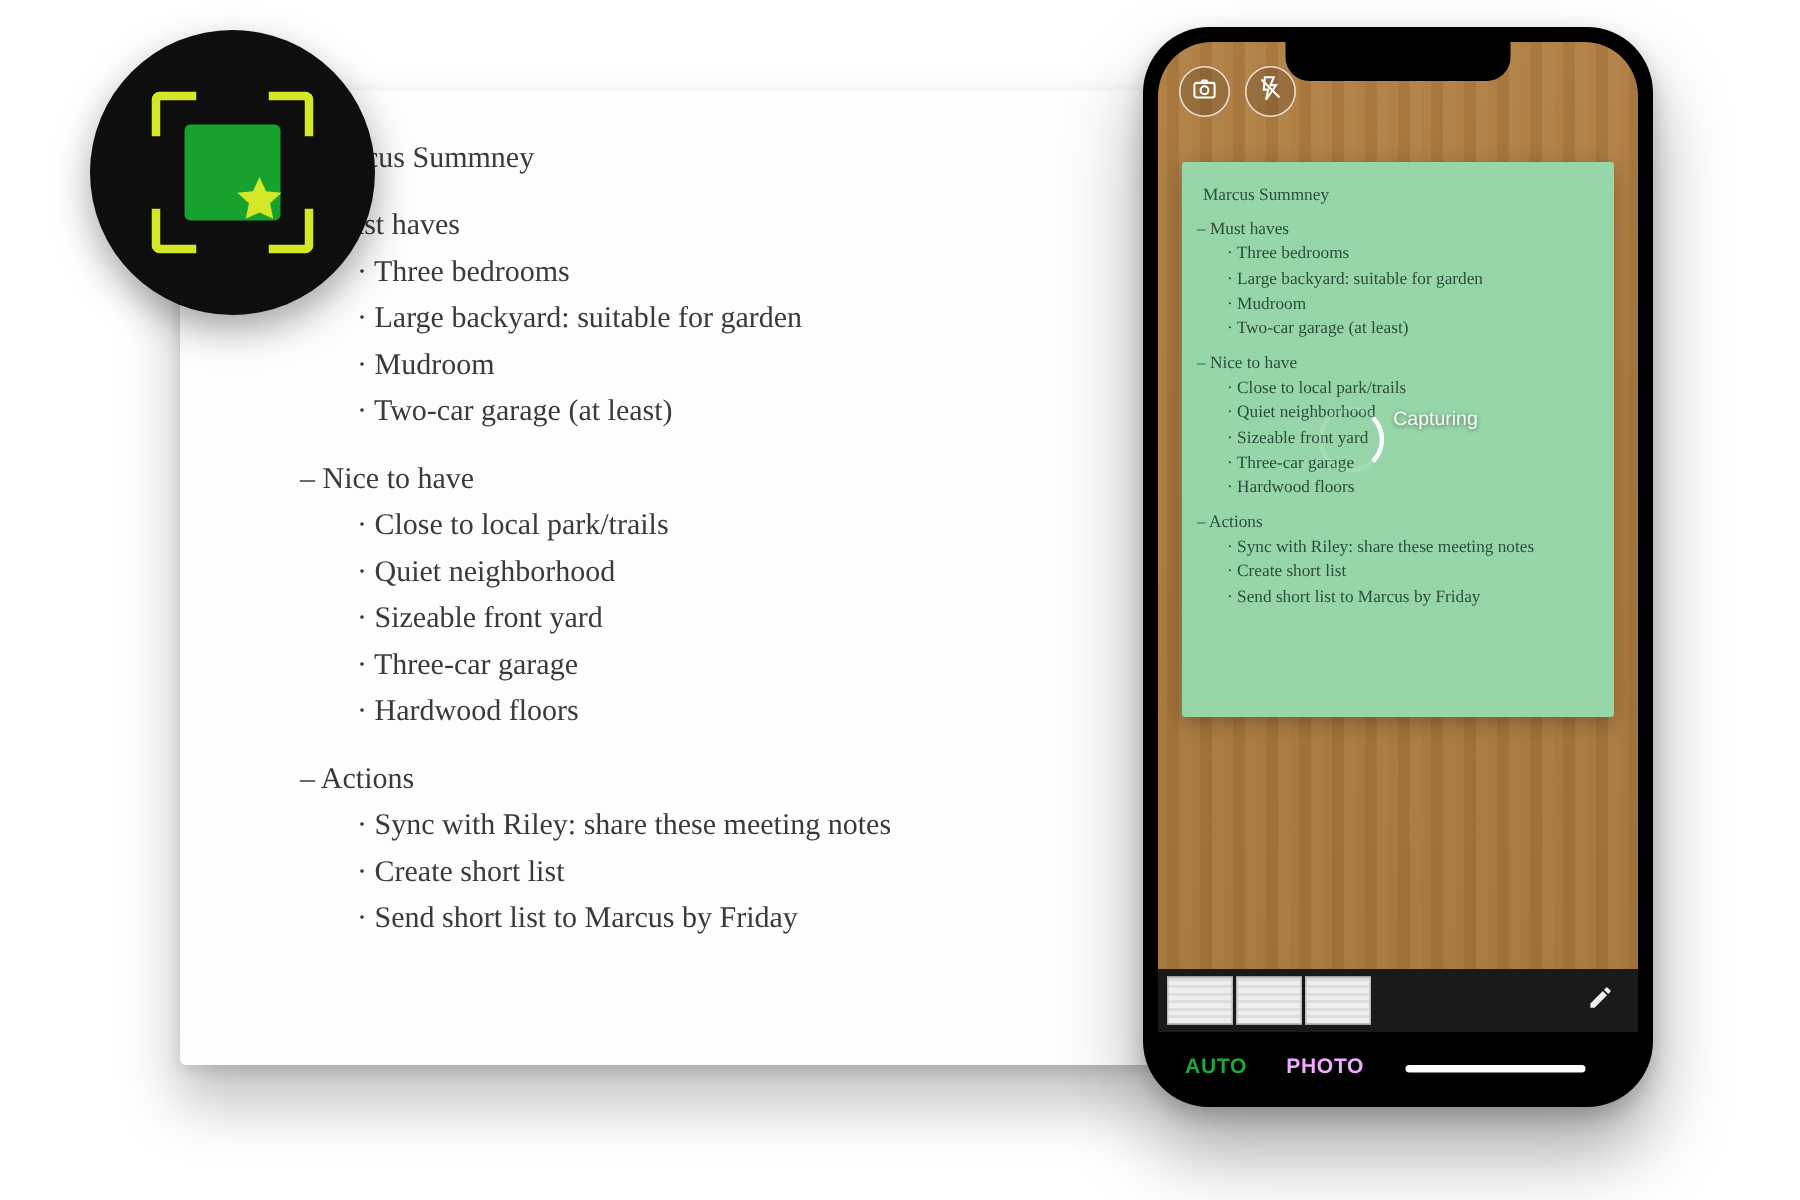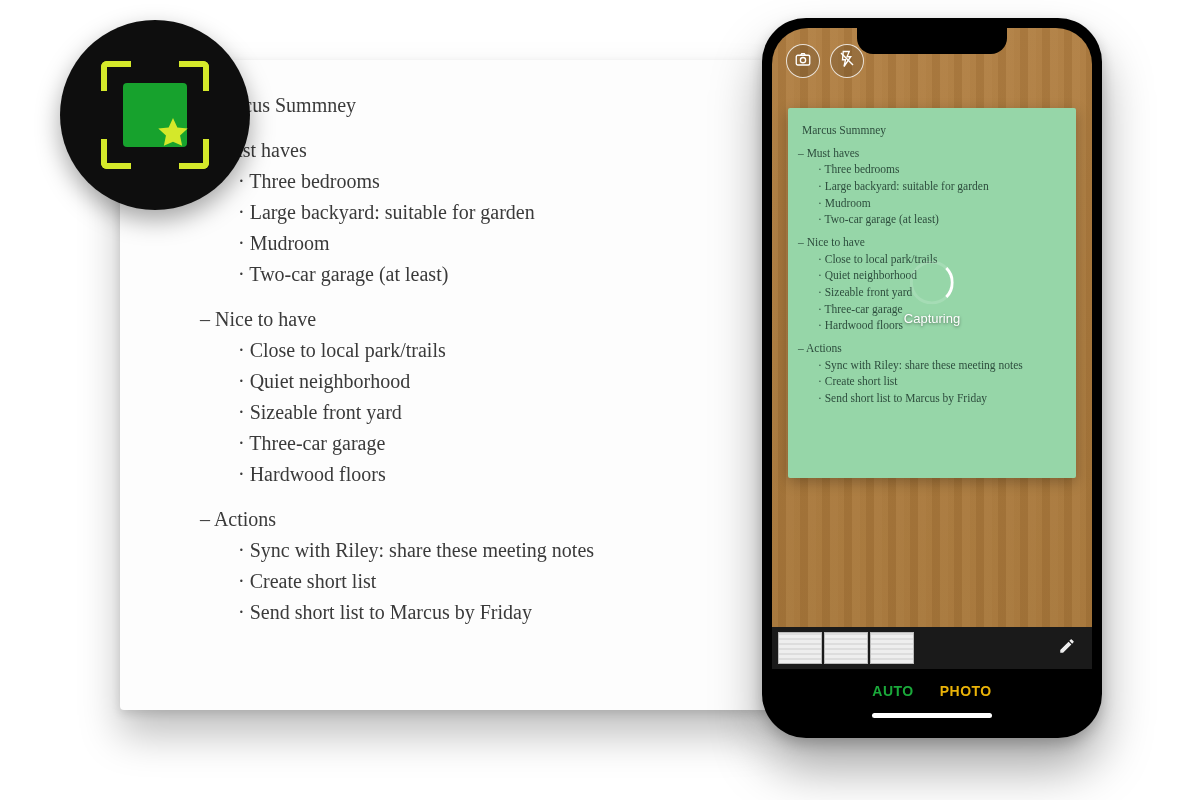--- a/index.html
+++ b/index.html
@@ -135,21 +135,21 @@
     font-size:11.5px;
     line-height:1.45;
   }
   .sticky .stitle { margin-left:-8px; margin-bottom:1px;}
   .sticky .ssec { margin-top:6px; margin-left:-12px;}
   .sticky ul{ list-style:none; padding-left:8px;}
   .sticky ul li::before{ content:"· ";}
   .capturing {
     position:absolute; top:50%; left:50%;
     transform:translate(-50%,-50%);
-    display:flex; flex-direction:column; align-items:center;
+    display:flex; align-items:flex-start;
     gap:6px;
     pointer-events:none;
   }
   .spinner {
     width:44px; height:44px; border-radius:50%;
     border:3px solid rgba(255,255,255,0.15);
     border-right-color:#fff;
   }
   .cap-label { color:#fff; font-size:13px; text-shadow:0 1px 3px rgba(0,0,0,0.5);}
 
@@ -166,26 +166,26 @@
       repeating-linear-gradient(#ddd 0 2px, transparent 2px 5px);
   }
   .thumbs .spacer{flex:1;}
   .edit-ico{ color:#eee; padding:0 10px;}
   .edit-ico svg{width:18px;height:18px;}
 
   
   .controls {
     background:#000;
     padding:14px 18px 10px 18px;
-    display:flex; flex-direction:column; align-items:center;
+    display:flex; flex-direction:row; align-items:center;
     gap:10px;
   }
   .modes { display:flex; gap:26px; font-size:14px; font-weight:600; letter-spacing:0.5px;}
   .mode-auto { color:#1aa83a;}
-  .mode-photo{ color:#eab308;}
+  .mode-photo{ color:#f0abfc;}
   .row2{
     width:100%;
     display:flex; align-items:center; justify-content:space-between;
   }
   .txt-btn { color:#1aa83a; font-size:18px; font-weight:400;}
   .shutter{
     width:62px; height:62px; border-radius:50%;
     border:5px solid #fff;
   }
   .homebar{

